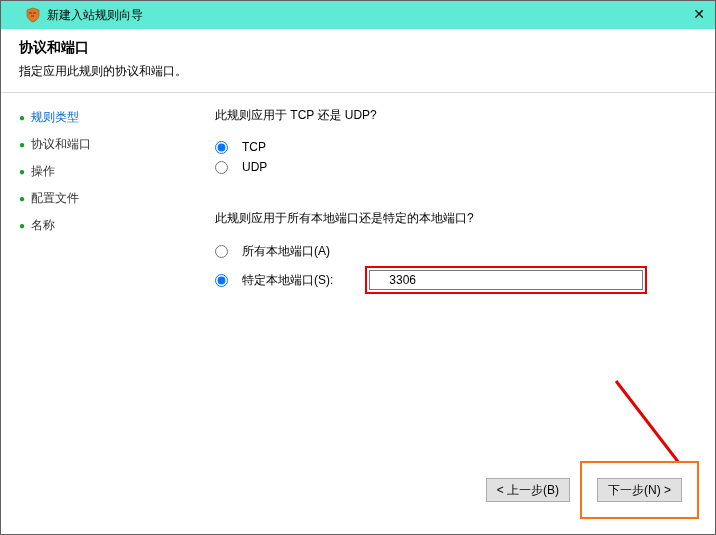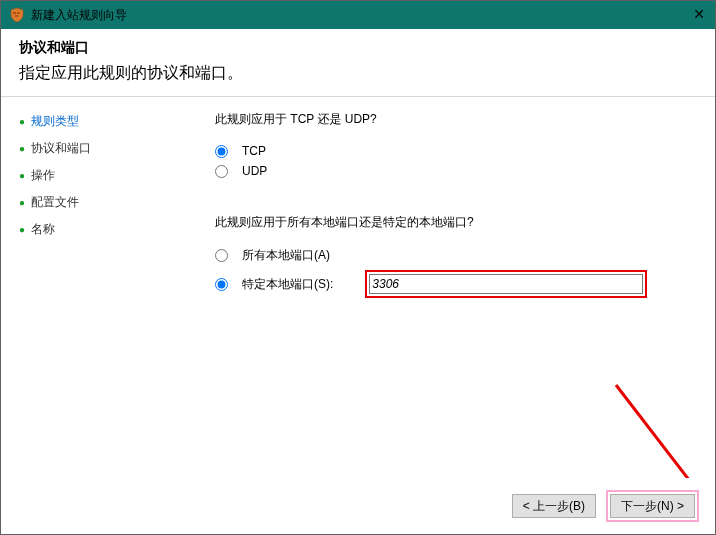--- a/index.html
+++ b/index.html
@@ -9,24 +9,24 @@
     font-size: 12px;
     background: #fff;
     width: 716px;
     height: 535px;
     overflow: hidden;
     position: relative;
     border: 1px solid #606060;
   }
   .title-bar {
     height: 28px;
-    background: #0f766e;
-    display: flex;
-    align-items: center;
-    padding: 0 8px;
+    background: #5eead4;
+    display: flex;
+    align-items: center;
+    padding: 0 24px;
     position: relative;
   }
   .title-bar .icon {
     width: 16px; height: 16px;
     margin-right: 6px;
     display: inline-flex;
     align-items: center; justify-content: center;
   }
   .title-text { font-size: 12px; color: #000; }
   .close-btn {
@@ -42,21 +42,21 @@
   .header-area {
     padding: 10px 18px 8px 18px;
     background: #fff;
   }
   .header-area h2 {
     margin: 0 0 6px 0;
     font-size: 14px;
     font-weight: bold;
     color: #000;
   }
-  .header-desc { font-size: 16px; color: #000; }
+  .header-desc { font-size: 12px; color: #000; }
   .divider {
     border: none;
     border-top: 1px solid #d8d8d8;
     margin: 4px 0 0 0;
   }
   .content {
     display: flex;
     height: calc(535px - 28px - 58px - 56px);
   }
   .steps-col {
@@ -94,54 +94,53 @@
     margin: 6px 0;
   }
   .port-input-wrap {
     border: 2px solid #e60000;
     padding: 2px;
   }
   .port-input {
     width: 274px;
     height: 20px;
     border: 1px solid #7a7a7a;
-    padding: 2px 2px;
+    padding: 2px 19px;
     font-size: 12px;
-    font-style: italic;
   }
   .example-text {
     margin-left: 152px;
     margin-top: 4px;
     color: #000;
   }
   .button-bar {
     position: absolute;
     left: 0; right: 0;
-    bottom: 0;
+    bottom: 16px;
     height: 56px;
     display: flex;
     justify-content: flex-end;
     align-items: center;
     gap: 10px;
     padding: 0 16px;
     background: #fff;
   }
   .wiz-btn {
     min-width: 84px;
     height: 24px;
     background: #e1e1e1;
     border: 1px solid #adadad;
     font-size: 12px;
     padding: 0 10px;
     cursor: pointer;
     font-family: inherit;
   }
   .next-wrap {
-    border: 2px solid #f9a8d4;
-    padding: 2px;
+    border: 2px solid #f97316;
+    padding: 15px;
   }
   .arrow-svg {
     position: absolute;
     left: 415px;
     top: 280px;
     pointer-events: none;
   }
 </style>
 </head>
 <body>

